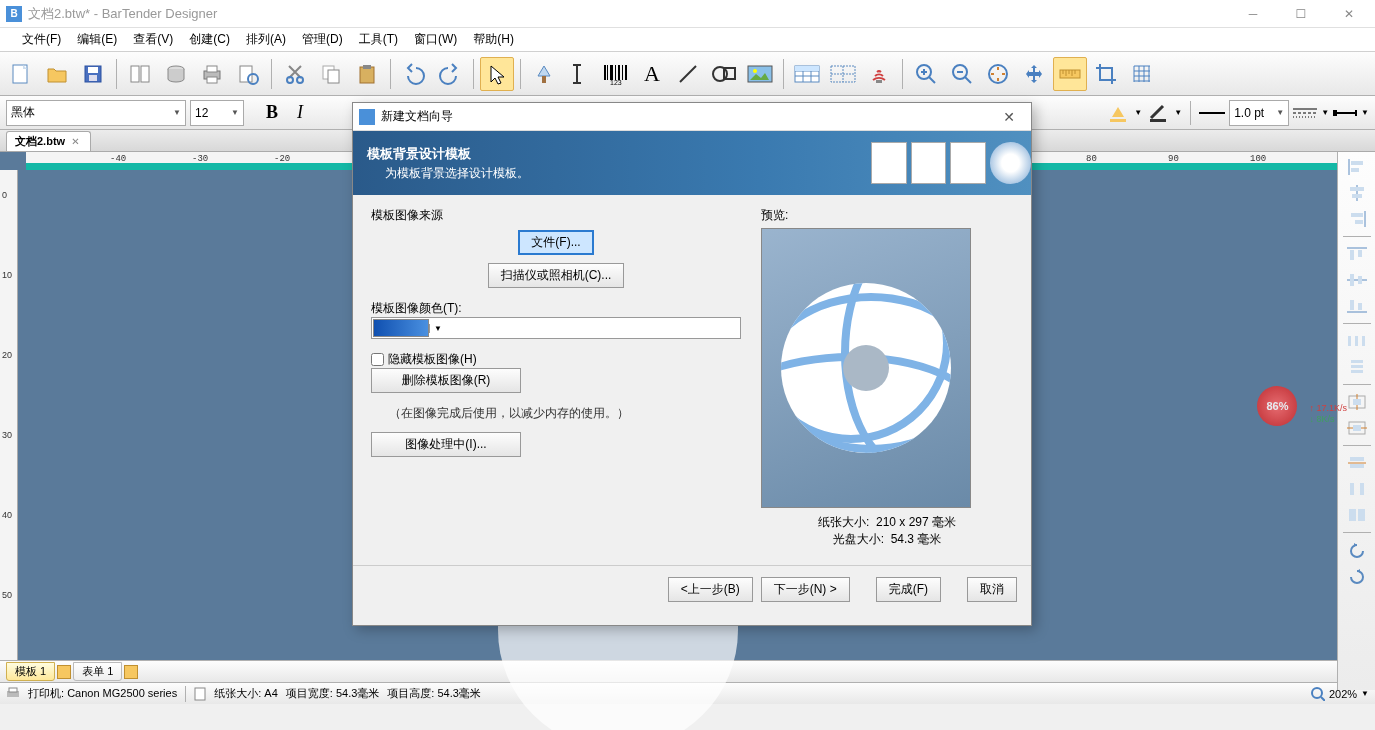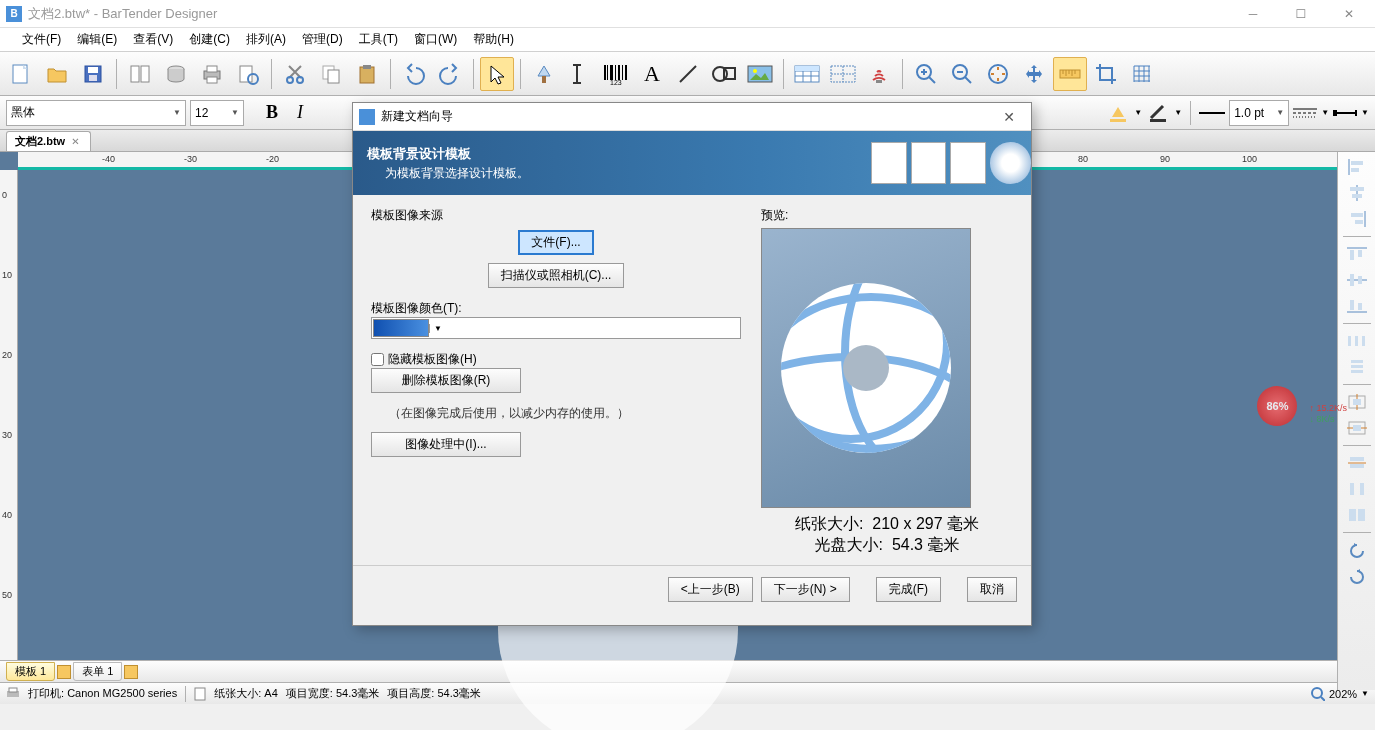--- a/index.html
+++ b/index.html
@@ -16,21 +16,21 @@
 .tbtn.sel{background:#ffe699;border-color:#e0b050;}
 .tsep{width:1px;height:30px;background:#b0b0b0;margin:0 4px;}
 .fmtbar{height:34px;background:linear-gradient(#fdfdfd,#e8e8e8);border-bottom:1px solid #b0b0b0;display:flex;align-items:center;padding:0 6px;gap:4px;}
 .combo{height:22px;background:#fff;border:1px solid #aaa;display:flex;align-items:center;padding:12px 4px;font-size:12px;}
 .combo .arr{margin-left:auto;font-size:8px;color:#555;padding-left:6px;}
 .fbtn{width:24px;height:24px;display:flex;align-items:center;justify-content:center;}
 .tabbar{height:22px;background:linear-gradient(#ececec,#d8d8d8);display:flex;align-items:flex-end;padding-left:6px;border-bottom:1px solid #aaa;}
 .tab{background:#fff;border:1px solid #aaa;border-bottom:none;padding:2px 8px;border-radius:3px 3px 0 0;font-size:11px;display:flex;align-items:center;gap:4px;}
 .tab .x{color:#888;font-size:10px;padding:0 2px;}
 .workarea{height:508px;background:#5a7a9a;position:relative;display:flex;}
-.ruler-h{position:absolute;top:0;left:18px;right:0;height:18px;background:#f4f4f4;border-bottom:3px solid #14b8a6;display:flex;align-items:center;font-size:9px;color:#333;overflow:hidden;}
+.ruler-h{position:absolute;top:0;left:26px;right:0;height:18px;background:#f4f4f4;border-bottom:7px solid #14b8a6;display:flex;align-items:center;font-size:9px;color:#333;overflow:hidden;font-family:Liberation Mono, monospace;}
 .ruler-h .lbl{position:absolute;top:2px;}
 .ruler-v{position:absolute;top:18px;left:0;width:18px;bottom:0;background:#f4f4f4;border-right:1px solid #aaa;font-size:9px;color:#333;}
 .ruler-v .lbl{position:absolute;left:2px;writing-mode:horizontal-tb;}
 .ruler-unit{position:absolute;right:4px;top:3px;font-size:10px;color:#333;}
 .canvas{position:absolute;top:18px;left:18px;right:18px;bottom:18px;background:#5a7a9a;}
 .righttools{position:absolute;right:0;top:152px;width:38px;bottom:40px;background:linear-gradient(#fdfdfd,#ececec);border-left:1px solid #b0b0b0;display:flex;flex-direction:column;align-items:center;padding-top:4px;gap:4px;}
 .righttools .rt{width:30px;height:22px;display:flex;align-items:center;justify-content:center;}
 .righttools .rsep{width:28px;height:1px;background:#b0b0b0;margin:2px 0;}
 .bottomtabs{height:22px;background:linear-gradient(#fdfdfd,#e8e8e8);border-top:1px solid #b0b0b0;display:flex;align-items:center;padding-left:6px;gap:2px;}
 .btab{background:linear-gradient(#fffde0,#ffe89a);border:1px solid #d0b050;padding:1px 8px;font-size:11px;border-radius:0 0 3px 3px;display:flex;align-items:center;gap:4px;}
@@ -60,21 +60,21 @@
 .colorswatch{width:56px;height:18px;background:linear-gradient(90deg,#1050b0,#4a90e0);border:1px solid #888;}
 .colorcombo{display:flex;align-items:center;border:1px solid #999;background:#fff;padding:1px;}
 .colorcombo .carr{border-left:1px solid #999;padding:0 4px;font-size:8px;}
 .chk{display:flex;align-items:center;gap:4px;}
 .subnote{padding-left:18px;color:#333;font-size:12px;margin-bottom:10px;}
 .preview-lbl{font-size:12px;margin-bottom:4px;}
 .preview-box{width:210px;height:280px;background:linear-gradient(160deg,#9ab4ce,#6a8aa8);border:1px solid #888;display:flex;align-items:center;justify-content:center;position:relative;}
 .preview-box .disc{width:170px;height:170px;border-radius:50%;background:#fff;position:relative;overflow:hidden;}
 .preview-box .disc::after{content:"";position:absolute;top:50%;left:50%;width:46px;height:46px;background:#aab8c6;border-radius:50%;transform:translate(-50%,-50%);}
 .preview-box .stroke{position:absolute;border:8px solid #7fb3e6;border-radius:50%;}
-.preview-info{text-align:center;font-size:16px;margin-top:6px;}
+.preview-info{text-align:center;font-size:12px;margin-top:6px;}
 .wiz-footer{height:48px;border-top:1px solid #ccc;display:flex;align-items:center;justify-content:flex-end;padding-right:14px;gap:8px;}
 .perf-widget{position:absolute;right:28px;top:386px;z-index:50;display:flex;align-items:flex-end;gap:12px;}
 .perf-circ{width:40px;height:40px;border-radius:50%;background:radial-gradient(#ff6a6a,#d02020);display:flex;align-items:center;justify-content:center;color:#fff;font-size:11px;font-weight:bold;opacity:0.85;}
 .perf-stats{font-size:9px;color:#888;line-height:1.3;}
 .perf-stats .up{color:#d04040;}
 .perf-stats .dn{color:#40a060;}
 svg{display:block;}
 </style>
 </head>
 <body>
@@ -545,21 +545,21 @@
         <line x1="10" y1="10" x2="14" y2="14" stroke="#4a80c0" stroke-width="2"></line>
       </svg>
     <span>202%</span>
     <span style="font-size:8px">▼</span>
   </div>
 </div>
 
 <div class="perf-widget">
   <div class="perf-circ">86%</div>
   <div class="perf-stats">
-    <div class="up">↑ <span>15.2K/s</span></div>
+    <div class="up">↑ <span>17.1K/s</span></div>
     <div class="dn">↓ <span>8K/s</span></div>
   </div>
 </div>
 
 <div class="wizard">
   <div class="wiz-title">
     <div class="wicon"></div>
     <span>新建文档向导</span>
     <span class="wclose">✕</span>
   </div>

